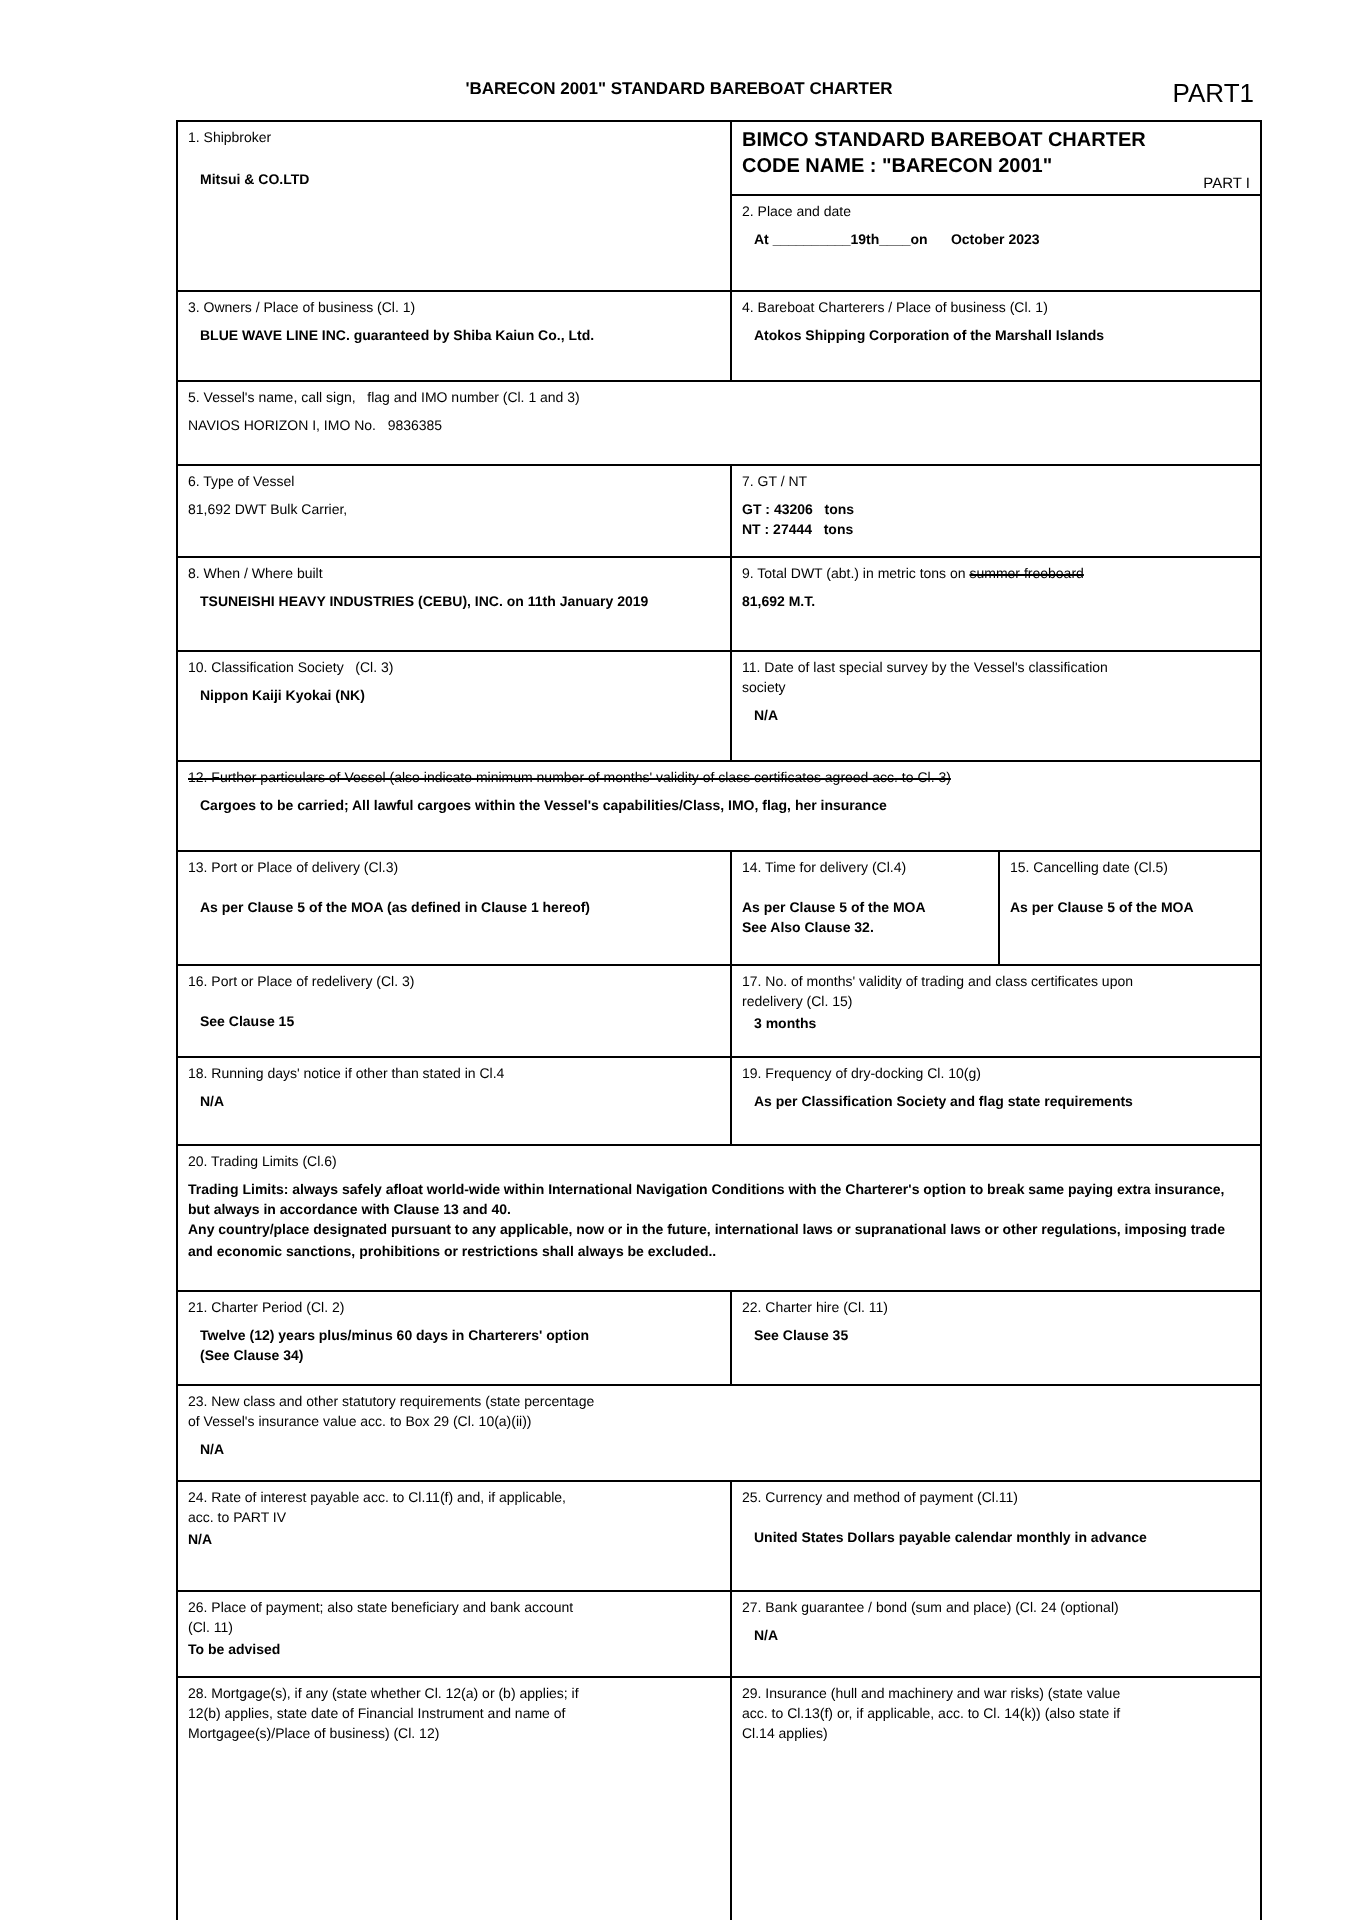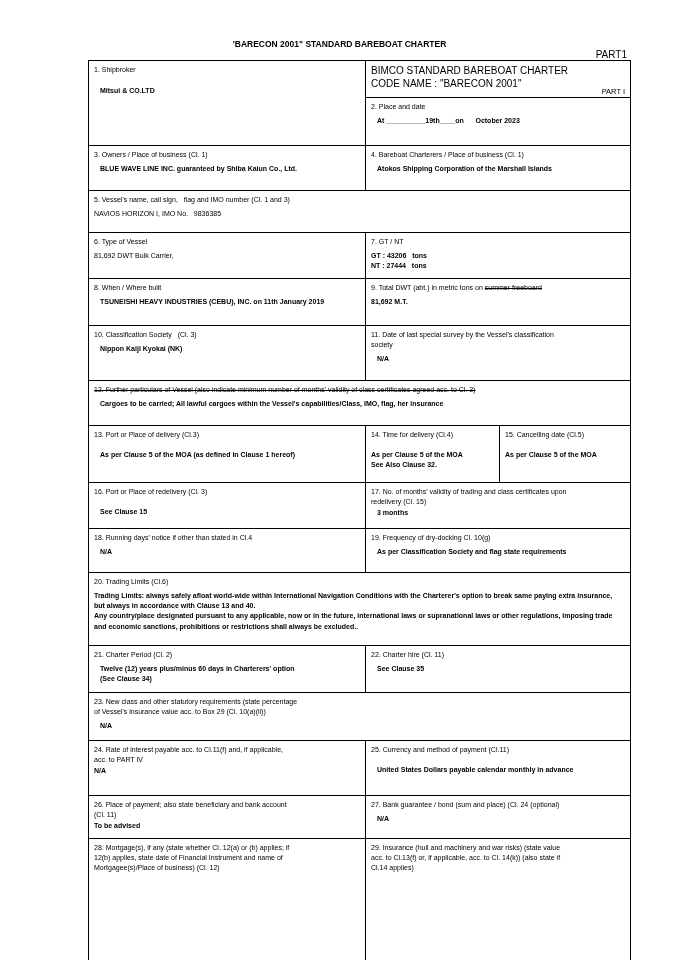--- a/index.html
+++ b/index.html
@@ -2,42 +2,42 @@
 <html><head>
 <meta charset="utf-8">
 <style>
   * { margin:0; padding:0; box-sizing:border-box; }
   html, body { background:#ffffff; }
   body {
     width:679px; height:960px; position:relative; overflow:hidden;
     font-family:"Liberation Sans","DejaVu Sans",sans-serif; color:#000;
   }
   .doc-title { position:absolute; top:39px; left:0; width:100%; text-align:center; font-size:8.5px; font-weight:bold; }
-  .doc-part  { position:absolute; top:39px; right:52px; font-size:10px;margin-top:10px; }
+  .doc-part  { position:absolute; top:39px; right:52px; font-size:13px; }
   .form { position:absolute; top:60px; left:88px; width:543px; height:900px; border:1px solid #000; border-bottom:none; background:#fff; }
   .row { display:flex; width:100%; border-bottom:1px solid #000; }
   .row:last-child { border-bottom:none; }
   .cell { padding:4px 5px 2px 5px; overflow:hidden; position:relative; }
   .c-full { width:100%; }
   .c-left { width:276px; flex:none; }
   .c-mid  { width:134px; flex:none; }
   .c-rest { flex:1; min-width:0; }
   .bl { border-left:1px solid #000; }
   .stack { display:flex; flex-direction:column; padding:0; }
   .stack > .cell { width:100%; }
   .stack > .cell:first-child { border-bottom:1px solid #000; flex:none; }
   .stack > .cell:last-child { flex:1; }
   .label { font-size:7px; line-height:1.45; white-space:pre-wrap; }
   .value { font-size:7px; line-height:1.45; font-weight:bold; white-space:pre-wrap; margin-top:4px; padding-left:6px; }
   .value.plain { font-weight:normal; }
   .value.noind { padding-left:0; }
   .mt9  { margin-top:11px; }
   .mt10 { margin-top:10px; }
   .strike { text-decoration:line-through; }
-  .bimco-line { font-size:10px; font-weight:normal; line-height:1.25; }
+  .bimco-line { font-size:10px; font-weight:bold; line-height:1.25; }
   .bimco-part { position:absolute; right:5px; bottom:1px; font-size:7.5px;padding-left:20px; }
 </style>
 </head>
 <body>
 
 <div class="doc-title">'BARECON 2001" STANDARD BAREBOAT CHARTER</div>
 <div class="doc-part">PART1</div>
 
 <div class="form">
 

